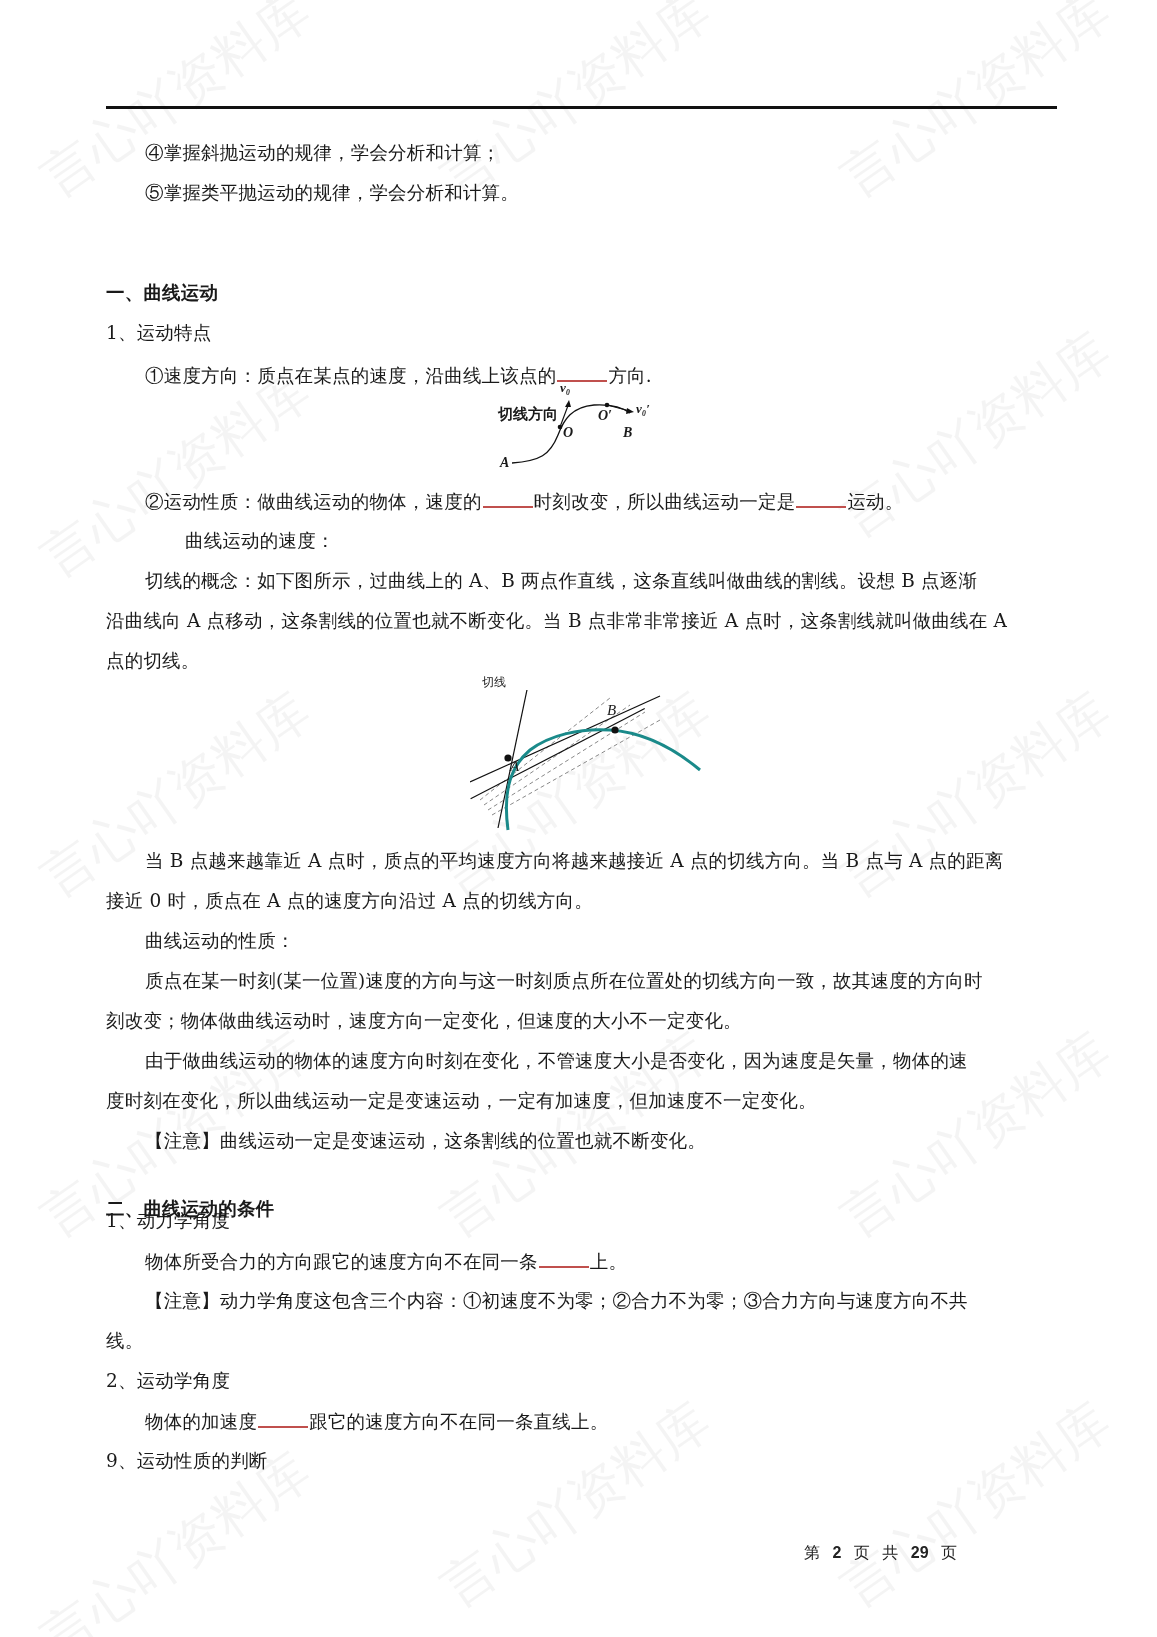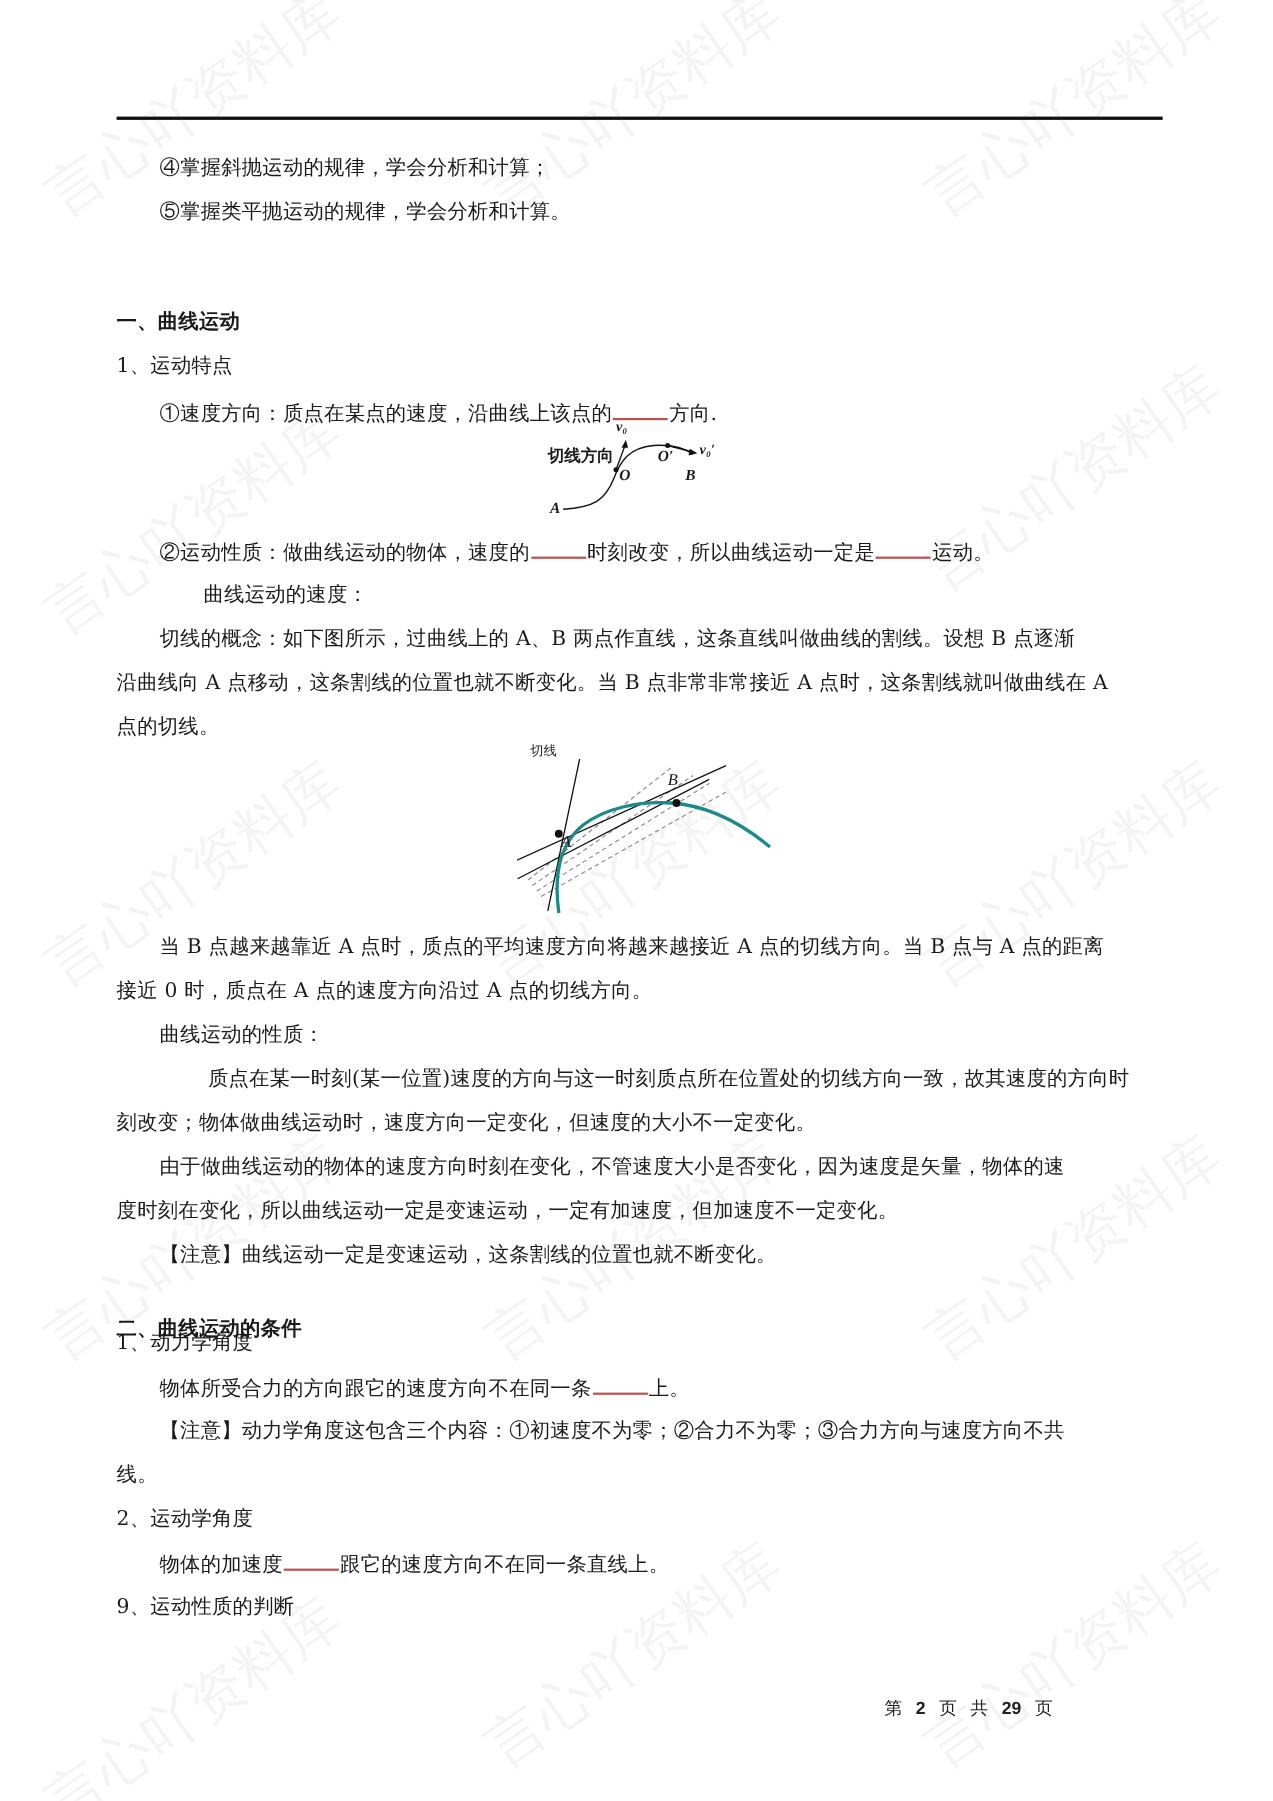--- a/index.html
+++ b/index.html
@@ -93,21 +93,21 @@
   </svg>
   <span style="position:absolute;left:12px;top:-16px;font-size:12px;font-family:'DejaVu Sans',sans-serif;">切线</span>
   <span class="it" style="position:absolute;left:40px;top:68px;font-size:15px;">A</span>
   <span class="it" style="position:absolute;left:137px;top:12px;font-size:15px;">B</span>
 </div>
 
 <div class="line indent" style="top:848px;">当 B 点越来越靠近 A 点时，质点的平均速度方向将越来越接近  A  点的切线方向。当 B 点与 A 点的距离</div>
 <div class="line" style="top:888px;">接近 0 时，质点在 A 点的速度方向沿过 A 点的切线方向。</div>
 
 <div class="line indent" style="top:928px;">曲线运动的性质：</div>
-<div class="line indent" style="top:968px;margin-left:44px;">质点在某一时刻(某一位置)速度的方向与这一时刻质点所在位置处的切线方向一致，故其速度的方向时</div>
+<div class="line indent" style="top:968px;">质点在某一时刻(某一位置)速度的方向与这一时刻质点所在位置处的切线方向一致，故其速度的方向时</div>
 <div class="line" style="top:1008px;">刻改变；物体做曲线运动时，速度方向一定变化，但速度的大小不一定变化。</div>
 <div class="line indent" style="top:1048px;">由于做曲线运动的物体的速度方向时刻在变化，不管速度大小是否变化，因为速度是矢量，物体的速</div>
 <div class="line" style="top:1088px;">度时刻在变化，所以曲线运动一定是变速运动，一定有加速度，但加速度不一定变化。</div>
 <div class="line indent" style="top:1128px;">【注意】曲线运动一定是变速运动，这条割线的位置也就不断变化。</div>
 
 <div class="line heading" style="top:1168px;margin-top:28px;">二、曲线运动的条件</div>
 <div class="line" style="top:1208px;">1、动力学角度</div>
 <div class="line indent" style="top:1248px;">
   <span>物体所受合力的方向跟它的速度方向不在同一条</span><span class="blank"></span><span>上。</span>
 </div>

